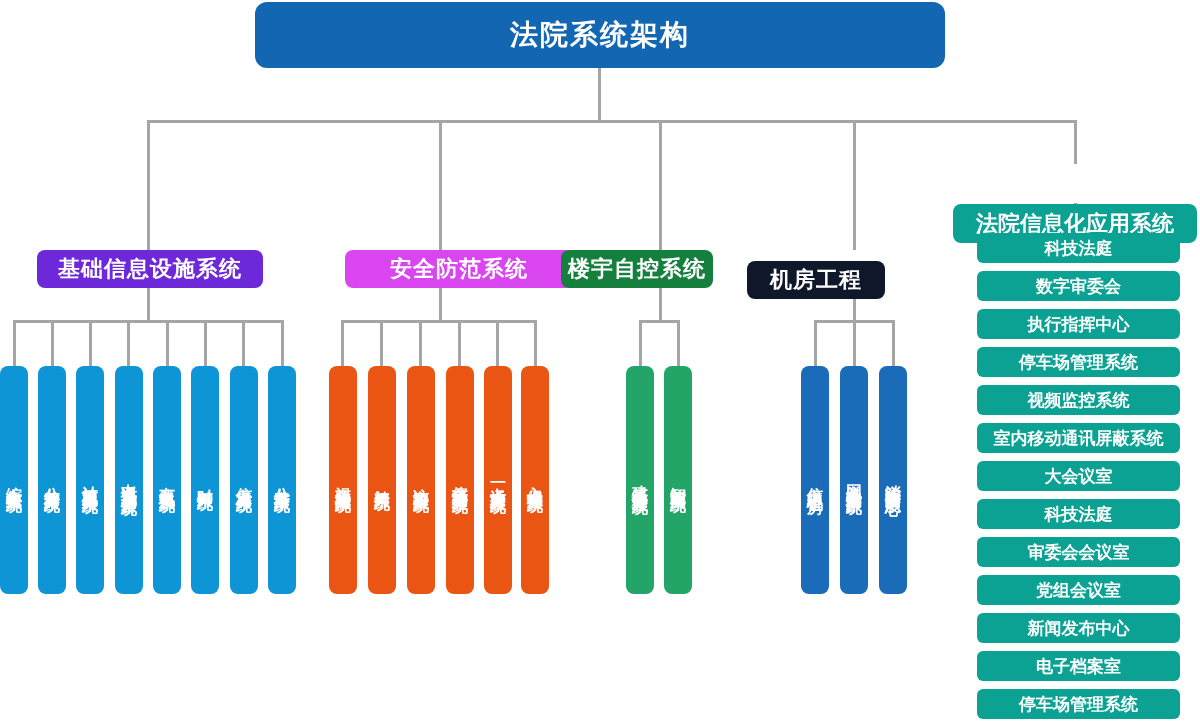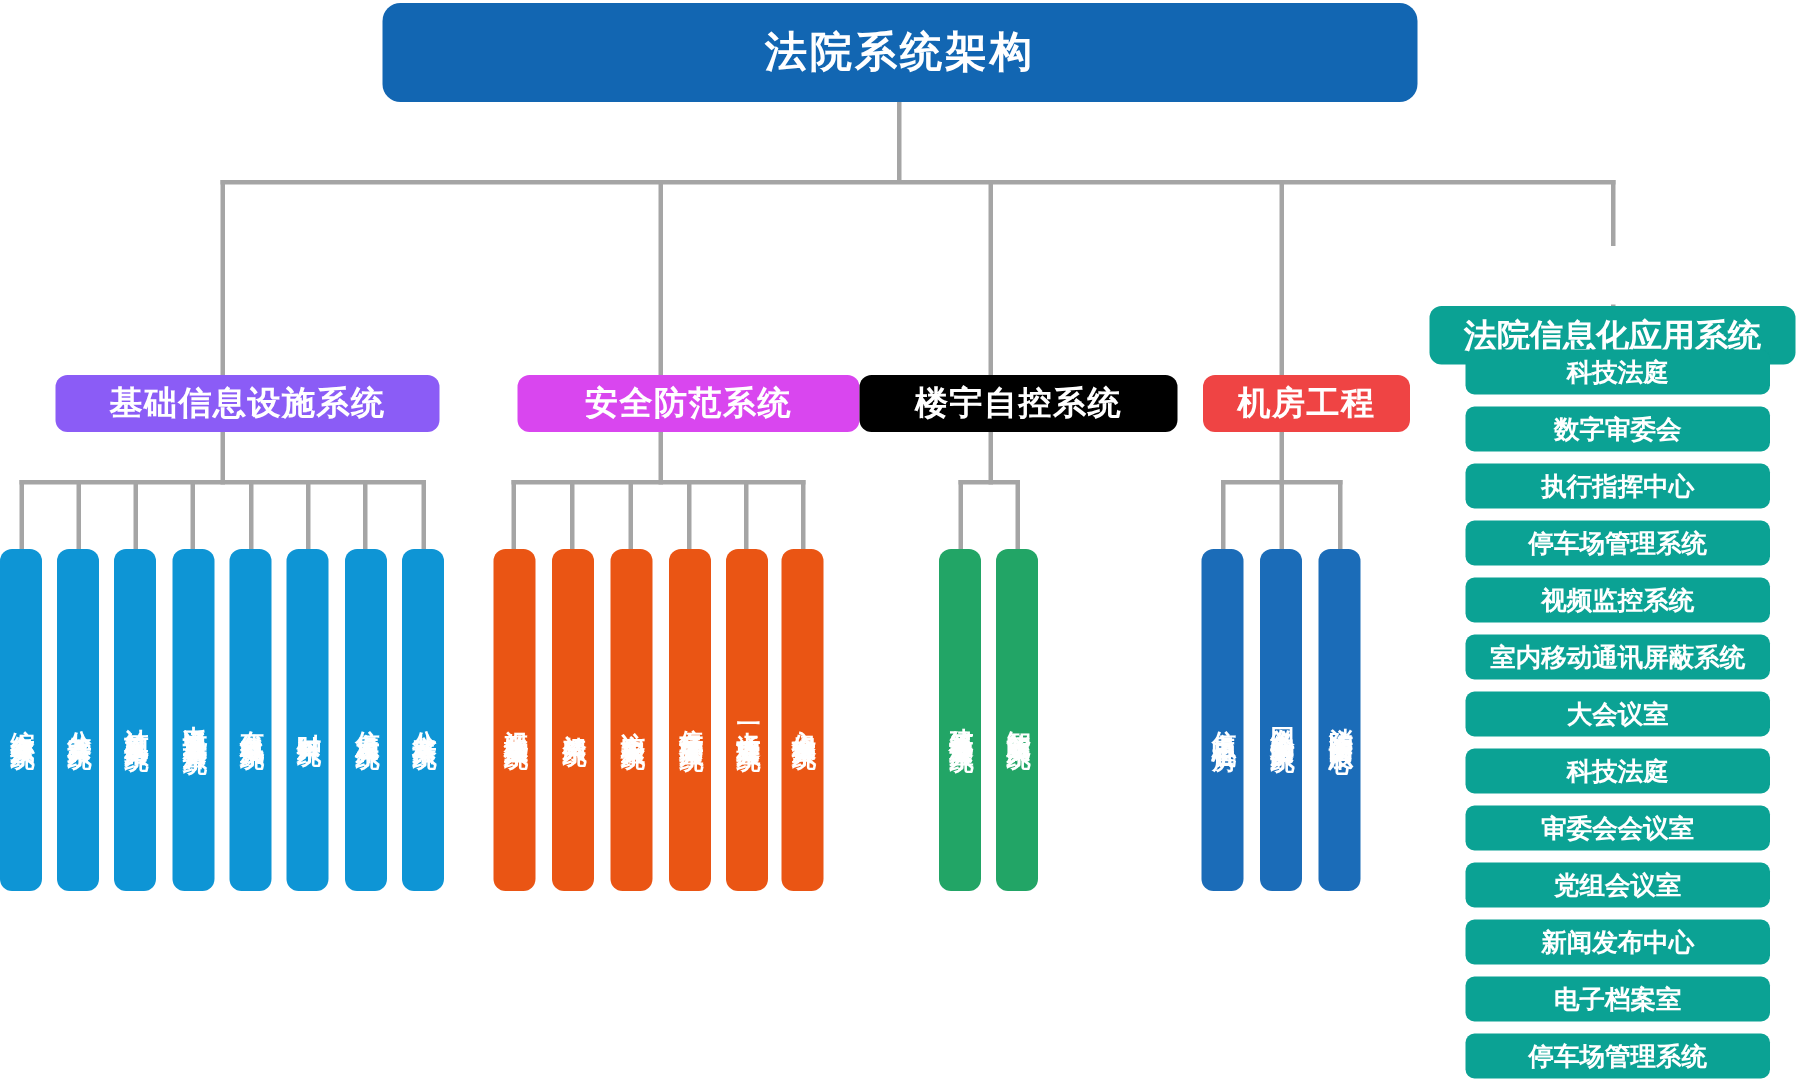--- a/index.html
+++ b/index.html
@@ -15,24 +15,24 @@
     position:absolute;
     color:#fff;font-weight:bold;
     display:flex;align-items:center;justify-content:center;
     box-sizing:border-box;
   }
   .root{
     left:255px;top:2px;width:690px;height:66px;
     background:#1266b2;border-radius:12px;font-size:28px;letter-spacing:2px;
   }
   .hdr{top:250px;height:38px;border-radius:8px;font-size:22px;letter-spacing:1px;}
-  .hdr-g1{left:37px;width:256px;background:#8b5cf6;}
+  .hdr-g1{left:37px;width:226px;background:#6d28d9;}
   .hdr-g2{left:345px;width:228px;background:#d946ef;}
-  .hdr-g3{left:573px;width:212px;background:#000000;}
-  .hdr-g4{left:802px;width:138px;background:#ef4444;}
+  .hdr-g3{left:561px;width:152px;background:#15803d;}
+  .hdr-g4{left:747px;width:138px;background:#0f172a;margin-top:11px;}
   .hdr-g5{left:953px;top:164px;width:244px;height:39px;background:#0ba294;border-radius:8px;font-size:22px;margin-top:40px;}
   .vbox{
     position:absolute;top:366px;width:28px;height:228px;
     border-radius:8px;color:#fff;font-weight:bold;font-size:16px;
     writing-mode:vertical-rl;text-orientation:upright;
     text-align:center;line-height:28px;letter-spacing:2px;
     box-sizing:border-box;
   }
   .c-lb{background:#0e95d5;}
   .c-or{background:#ea5514;}

